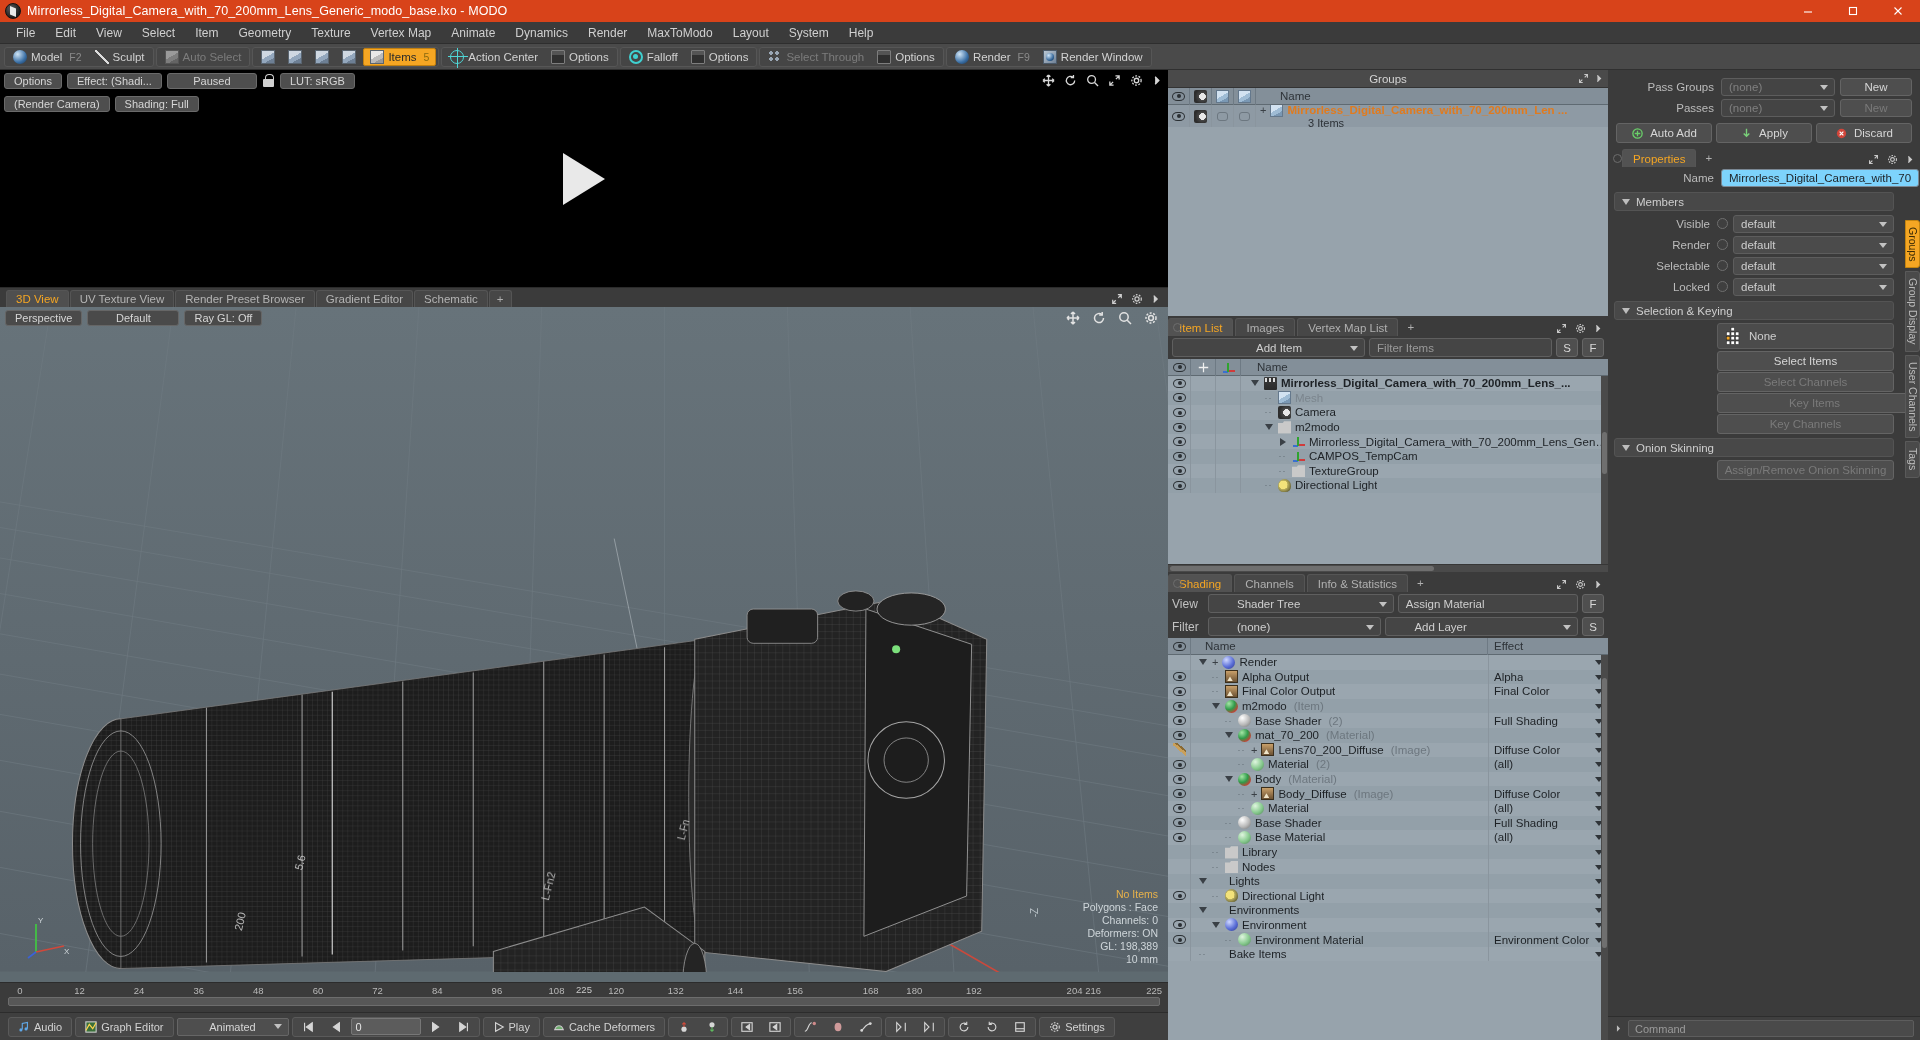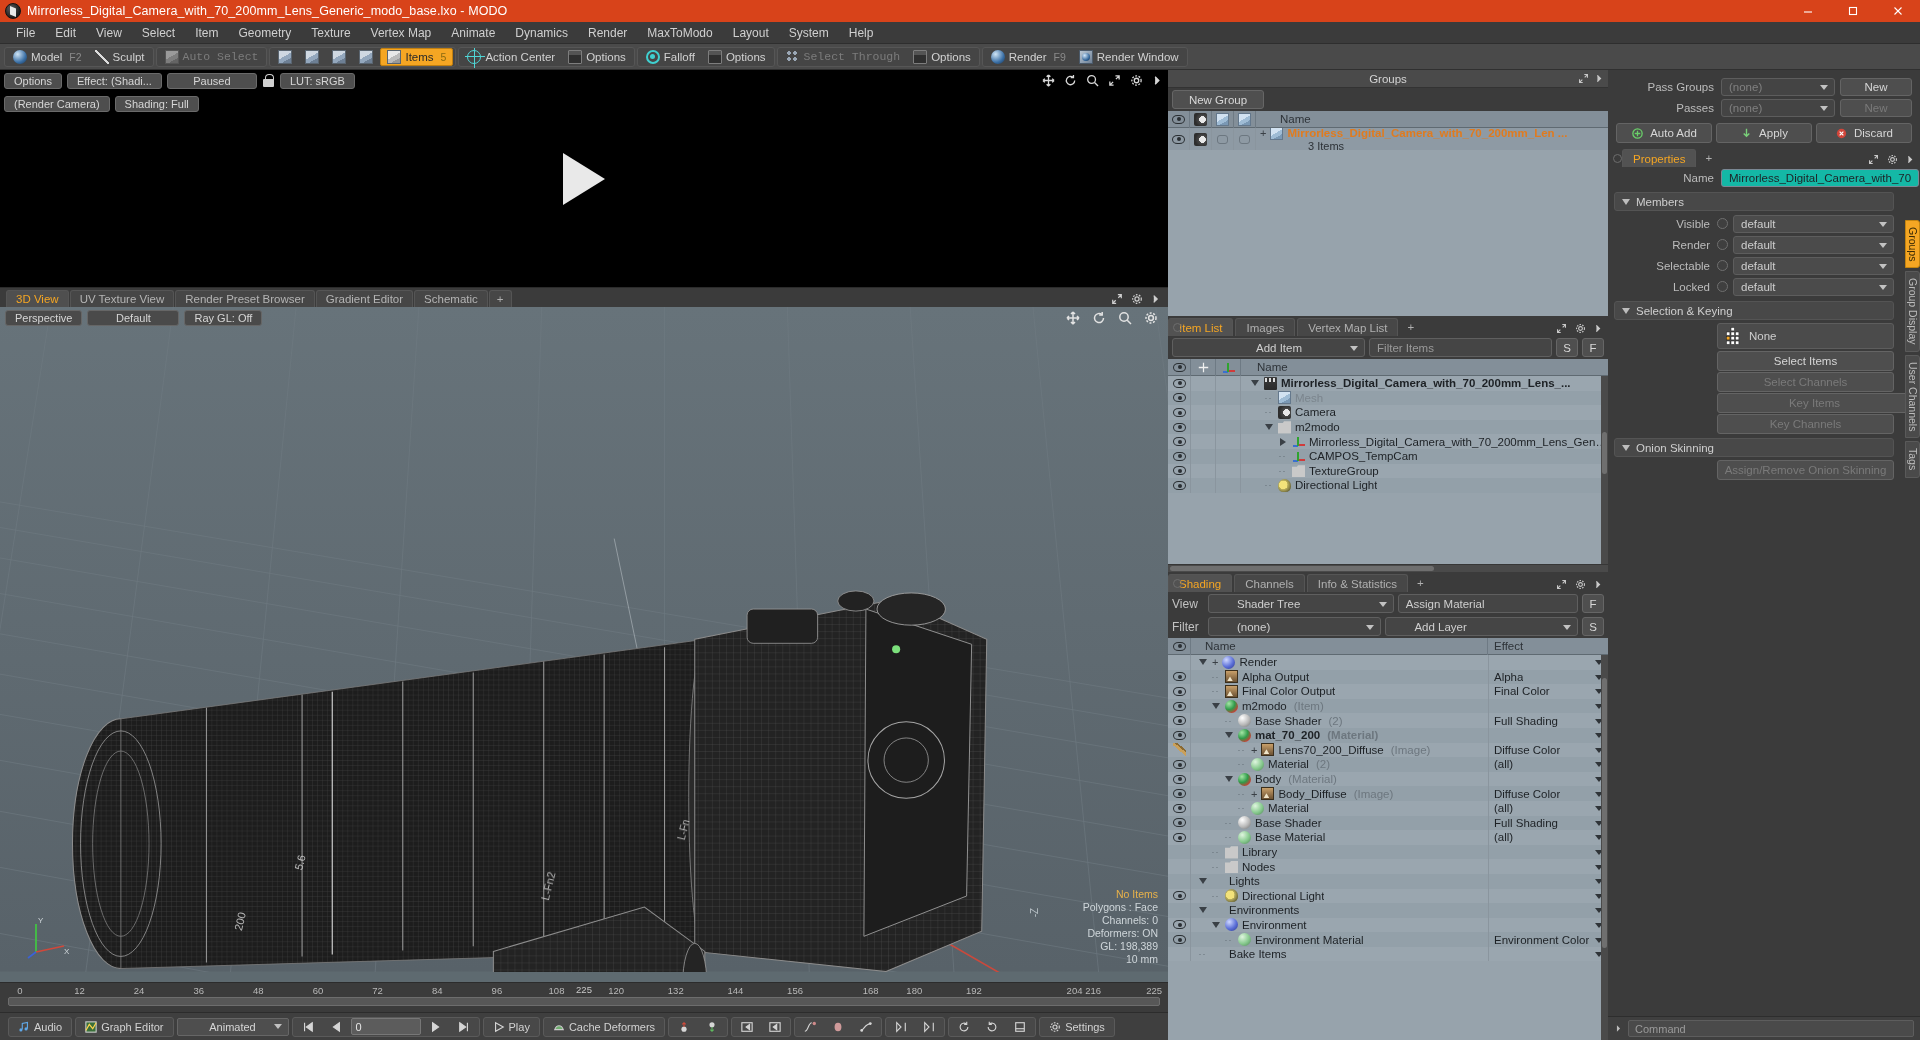--- a/index.html
+++ b/index.html
@@ -30,21 +30,21 @@
   .menu-item { padding:0 10px; height:22px; line-height:22px; color:#d0d0d0; font-size:12px; }
 
   
   .modebar { height:26px; background:#4a4a4a; display:flex; align-items:center;
              gap:2px; padding:0 4px; flex:0 0 26px; border-bottom:1px solid #303030; }
   .grp { display:flex; align-items:center; height:20px; background:#454545;
          border:1px solid #565656; border-radius:3px; padding:0 2px; gap:1px; }
   .tbtn { display:flex; align-items:center; gap:4px; height:18px; padding:0 6px;
           border-radius:2px; color:#d2d2d2; font-size:11.5px; white-space:nowrap; }
   .tbtn.active { background:#f5a623; color:#2a2a2a; border:1px solid #c07f10; }
-  .tbtn.dim { color:#7c7c7c;font-family:Liberation Mono, monospace; }
+  .tbtn.dim { color:#7c7c7c; }
   .tbtn .key { color:#8a8a8a; font-size:10.5px; margin-left:3px; }
   .tbtn.active .key { color:#8a6a10; }
   .ico { width:14px; height:14px; display:inline-block; flex:0 0 14px; }
   .ico-sphere { border-radius:50%; background:radial-gradient(circle at 33% 30%,#cfe4f5,#3a6fa5 60%,#16304f); }
   .ico-cube { background:linear-gradient(150deg,#cfd8e2 0 45%, #93a7bd 45% 72%, #6d7f94 72%); border:1px solid #5a6570; }
   .ico-cube.or { background:linear-gradient(150deg,#e8e8e8 0 45%, #bbbbbb 45% 72%, #999 72%); }
   .ico-cube.gray { background:linear-gradient(150deg,#9a9a9a 0 45%, #7d7d7d 45% 72%, #646464 72%); border-color:#555; }
   .ico-pencil { background:linear-gradient(45deg,transparent 46%,#dcdcdc 46% 56%,transparent 56%); }
   .ico-sq { background:#2f2f2f; border:1px solid #7d7d7d; border-radius:1px;
             box-shadow:inset 0 4px 0 #545454; }
@@ -195,21 +195,21 @@
             padding-left:5px; position:relative; }
   .efcell::after { content:""; position:absolute; right:5px; top:50%; margin-top:-2px;
             border-left:4px solid transparent; border-right:4px solid transparent; border-top:5px solid #2f3438; }
 
   
   .prow { display:flex; align-items:center; height:21px; gap:5px; padding:0 8px 0 0; }
   .plabel { flex:0 0 auto; text-align:right; color:#bcbcbc; font-size:11.5px; padding-right:2px;}
   .pfield { flex:1 1 auto; height:18px; background:#4b4b4b; border:1px solid #5d5d5d; border-radius:3px;
             display:flex; align-items:center; padding:0 7px; color:#cecece; font-size:11.5px; position:relative;}
   .pfield.dim { color:#808080; background:#444; }
-  .pfield.hl  { background:#14b8a6; color:#1e2226; border-color:#7b8894;}
+  .pfield.hl  { background:#7dd3fc; color:#1e2226; border-color:#7b8894;}
   .pbtn { height:20px; background:#4e4e4e; border:1px solid #646464; border-radius:3px;
           display:flex; align-items:center; justify-content:center; gap:6px; color:#d6d6d6; font-size:11.5px;}
   .pbtn.dim { color:#7a7a7a; }
   .sechdr { height:19px; background:#484848; border:1px solid #545454; border-radius:3px; margin:4px 6px 2px 6px;
             display:flex; align-items:center; gap:6px; padding-left:7px; color:#cfcfcf; font-size:11.5px;}
   .sechdr .tri { border-top-color:#bdbdbd; }
   .radio { width:11px;height:11px;border-radius:50%;border:1px solid #6f6f6f;background:#3f3f3f; flex:0 0 11px;}
   .sidetabs { position:absolute; right:0; top:150px; width:15px; display:flex; flex-direction:column; gap:3px; z-index:9;}
   .stab { width:15px; background:#4a4a4a; border:1px solid #5a5a5a; color:#bcbcbc; font-size:10.5px;
           writing-mode:vertical-rl; text-align:center; padding:6px 0; border-radius:0 3px 3px 0;}
@@ -739,23 +739,20 @@
           <span>Groups</span>
           <span class="t-tools">
             <svg width="11" height="11" viewBox="0 0 14 14">
                 <path d="M8 2h4v4M12 2L8.5 5.5M6 12H2V8M2 12l3.5-3.5"></path>
               </svg>
             <svg width="8" height="11" viewBox="0 0 10 14">
                 <path d="M3 3l4 4-4 4" fill="#c8c8c8"></path>
               </svg>
           </span>
         </div>
-        <div class="row">
-          <div class="btn" style="flex:0 0 92px">New Group</div>
-        </div>
         <div class="lhead">
           <div class="c" style="flex:0 0 22px">
               <span class="eye"></span>
             </div>
           <div class="c" style="flex:0 0 22px">
               <span class="i-small ic-cam"></span>
             </div>
           <div class="c" style="flex:0 0 22px">
               <span class="i-small ic-mesh2"></span>
             </div>
@@ -1066,21 +1063,21 @@
                   <span style="color: rgb(109, 119, 127); margin-left: 3px; white-space: nowrap;">(2)</span>
                 </div>
                 <div class="efcell" style="flex: 0 0 120px;">
                   <span style="overflow: hidden; text-overflow: ellipsis; white-space: nowrap;">Full Shading</span>
                 </div>
               </div>
               <div class="lrow">
                 <div class="c" style="flex: 0 0 23px;">
                   <span class="eye"></span>
                 </div>
-                <div class="nm" style="flex: 1 1 auto; min-width: 0px; padding-left: 32px; font-weight: bold;">
+                <div class="nm" style="flex: 1 1 auto; min-width: 0px; padding-left: 32px;">
                   <span style="width: 11px; flex: 0 0 11px; display: flex; align-items: center; justify-content: center;">
                     <i class="tri"></i>
                   </span>
                   <span class="i-small ic-ball-rg"></span>
                   <span style="overflow: hidden; text-overflow: ellipsis; white-space: nowrap;">mat_70_200</span>
                   <span style="color: rgb(109, 119, 127); margin-left: 3px; white-space: nowrap;">(Material)</span>
                 </div>
                 <div class="efcell" style="flex: 0 0 120px;">
                   <span style="overflow: hidden; text-overflow: ellipsis; white-space: nowrap;"></span>
                 </div>

